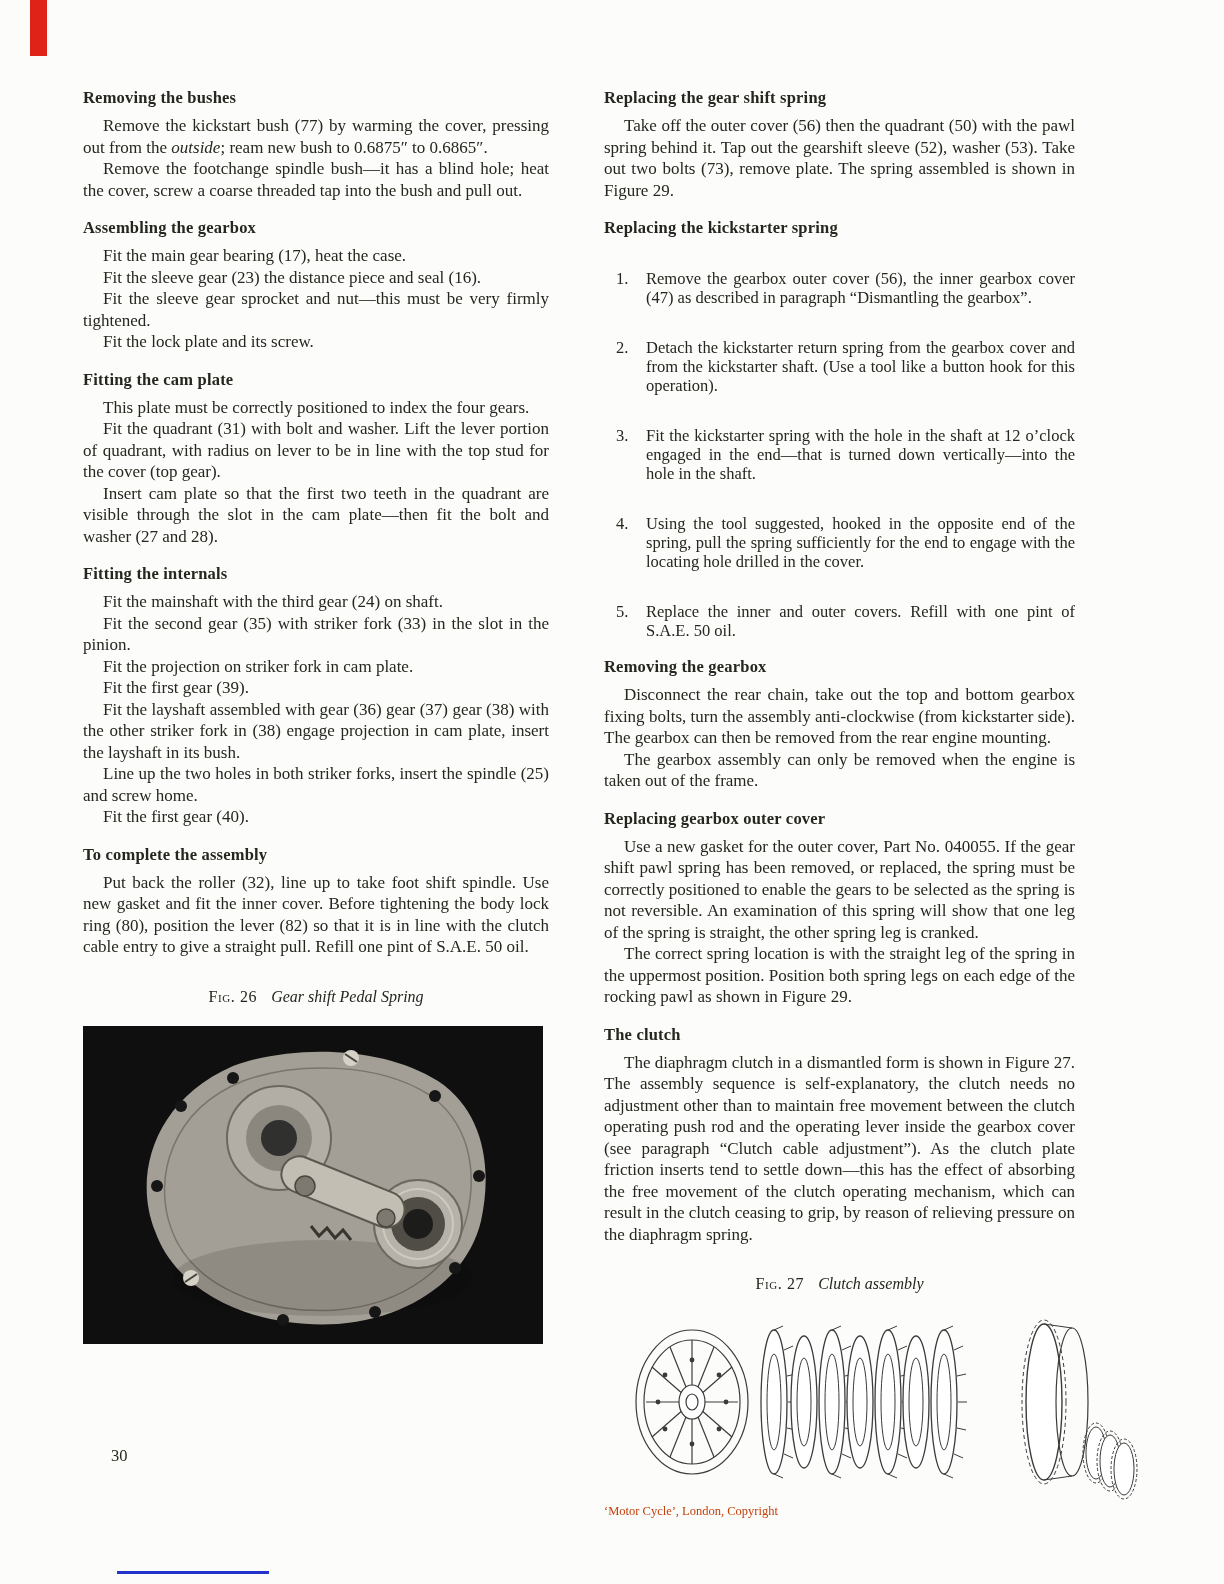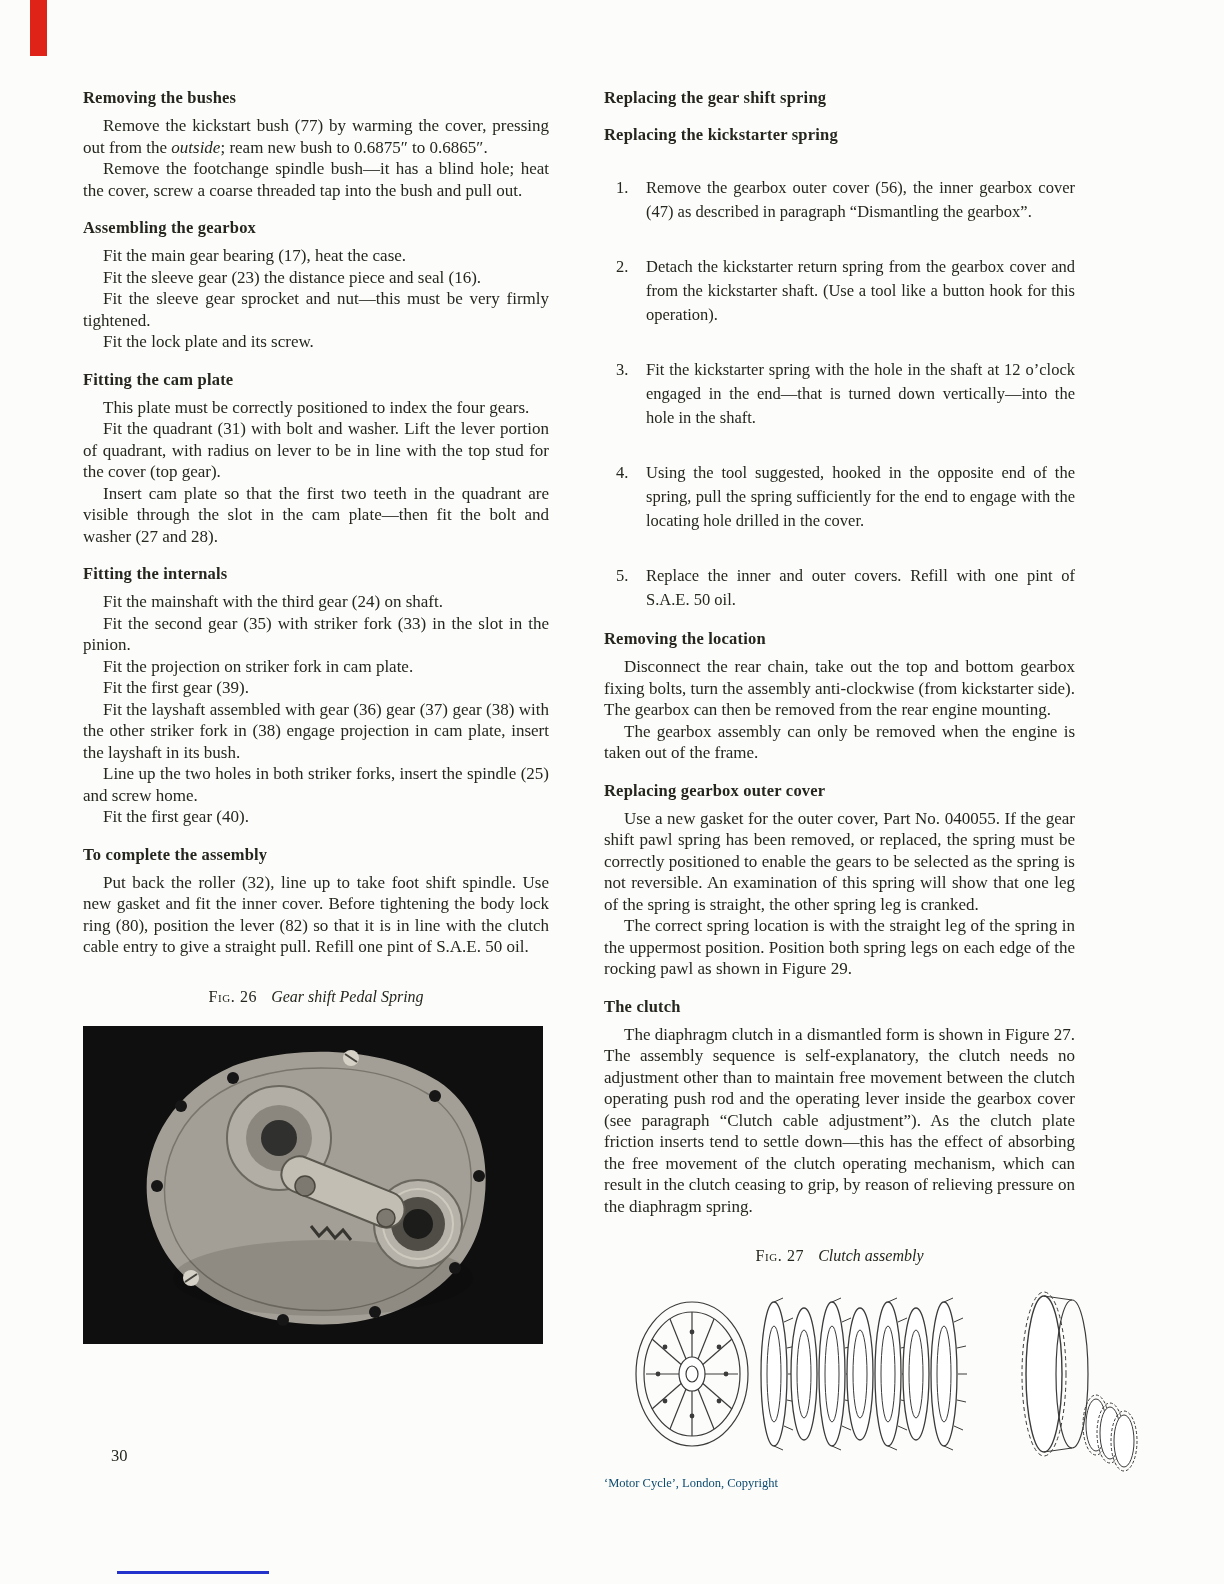--- a/index.html
+++ b/index.html
@@ -17,32 +17,32 @@
 
   .columns { position:absolute; left:83px; top:88px; width:992px; display:flex; gap:55px; }
   .col-left { width:466px; }
   .col-right { width:471px; }
 
   .heading { font-size:16.5px; font-weight:bold; margin:17px 0 7px 0; letter-spacing:0.2px; }
   .section:first-child .heading { margin-top:0; }
   .body { font-size:17px; line-height:21.5px; text-align:justify; text-indent:20px; }
 
   ol.num-list { list-style:none; counter-reset:item; }
-  ol.num-list li { counter-increment:item; position:relative; padding-left:42px; font-size:16.5px; line-height:24px; text-align:justify;margin-top:31px; }
+  ol.num-list li { counter-increment:item; position:relative; padding-left:42px; font-size:16.5px; line-height:19px; text-align:justify;margin-top:31px; }
   ol.num-list li::before { content:counter(item) "."; position:absolute; left:12px; }
 
   figure { margin:0; }
   .fig-caption { text-align:center; font-size:16px; margin-top:30px; }
   .fig-label { font-variant:small-caps; letter-spacing:0.6px; }
   .fig-title { font-style:italic; margin-left:14px; }
 
   .photo-26 { margin-top:20px; width:460px; height:318px; background:#0f0f0f; }
   .drawing-27 { margin-top:12px; width:535px; height:195px; }
 
-  .credit { font-size:12.5px; margin-top:4px; color:#0c4a6e; }
+  .credit { font-size:12.5px; margin-top:4px; color:#c2410c; }
   .page-number { position:absolute; left:111px; top:1446px; width:992px; text-align:left; font-size:16.5px; }
 </style>
 </head>
 <body>
 
 <div class="page">
 
   <div class="red-mark"></div>
 
   <div class="columns">
@@ -125,35 +125,36 @@
               <line x1="102" y1="256" x2="114" y2="248" stroke="#44423c" stroke-width="2"></line>
           </svg>
         </div>
       </figure>
     </div>
 
     <div class="col col-right">
 
       <section class="section">
         <h3 class="heading">Replacing the gear shift spring</h3>
+        <p class="body">Take off the outer cover (56) then the quadrant (50) with the pawl spring behind it. Tap out the gearshift sleeve (52), washer (53). Take out two bolts (73), remove plate. The spring assembled is shown in Figure 29.</p>
       </section>
 
       <section class="section">
         <h3 class="heading">Replacing the kickstarter spring</h3>
         <ol class="num-list">
           <li>Remove the gearbox outer cover (56), the inner gearbox cover (47) as described in paragraph “Dismantling the gearbox”.</li>
           <li>Detach the kickstarter return spring from the gearbox cover and from the kickstarter shaft. (Use a tool like a button hook for this operation).</li>
           <li>Fit the kickstarter spring with the hole in the shaft at 12 o’clock engaged in the end—that is turned down vertically—into the hole in the shaft.</li>
           <li>Using the tool suggested, hooked in the opposite end of the spring, pull the spring sufficiently for the end to engage with the locating hole drilled in the cover.</li>
           <li>Replace the inner and outer covers. Refill with one pint of S.A.E. 50 oil.</li>
         </ol>
       </section>
 
       <section class="section">
-        <h3 class="heading">Removing the location</h3>
+        <h3 class="heading">Removing the gearbox</h3>
         <p class="body">Disconnect the rear chain, take out the top and bottom gearbox fixing bolts, turn the assembly anti-clockwise (from kickstarter side). The gearbox can then be removed from the rear engine mounting.</p>
         <p class="body">The gearbox assembly can only be removed when the engine is taken out of the frame.</p>
       </section>
 
       <section class="section">
         <h3 class="heading">Replacing gearbox outer cover</h3>
         <p class="body">Use a new gasket for the outer cover, Part No. 040055. If the gear shift pawl spring has been removed, or replaced, the spring must be correctly positioned to enable the gears to be selected as the spring is not reversible. An examination of this spring will show that one leg of the spring is straight, the other spring leg is cranked.</p>
         <p class="body">The correct spring location is with the straight leg of the spring in the uppermost position. Position both spring legs on each edge of the rocking pawl as shown in Figure 29.</p>
       </section>
 

